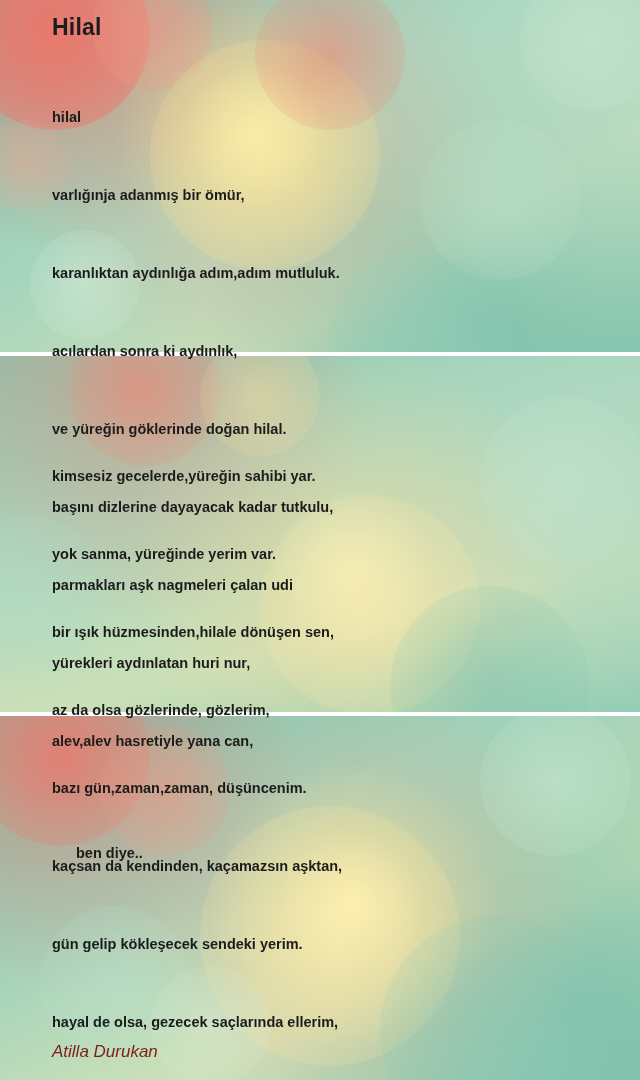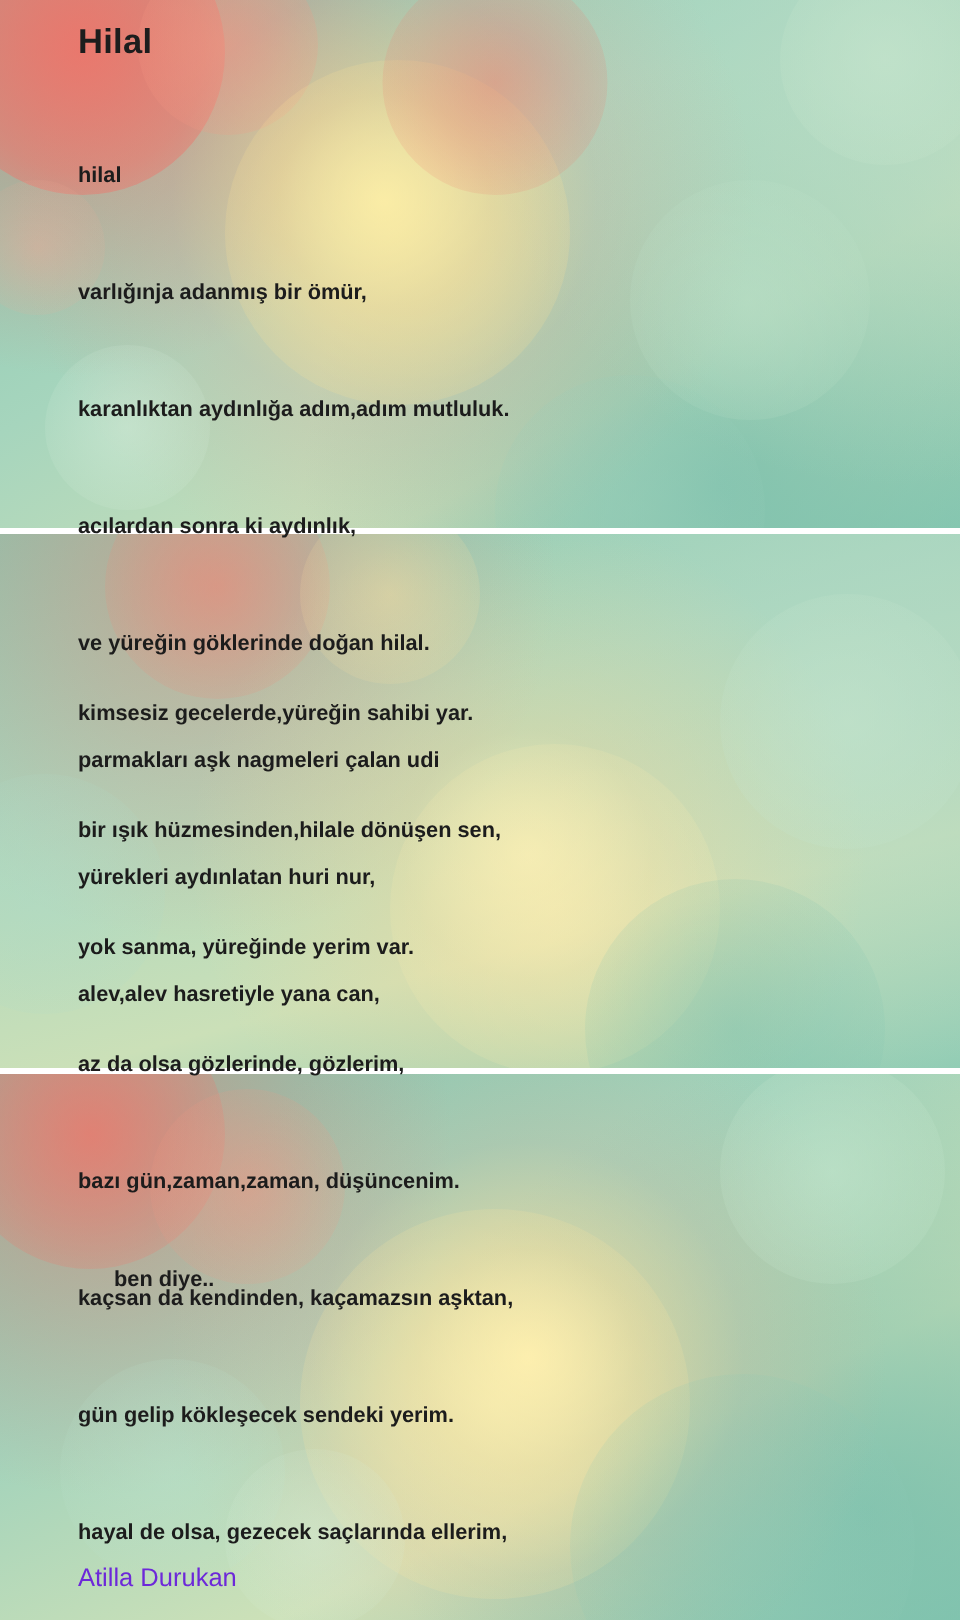--- a/index.html
+++ b/index.html
@@ -107,21 +107,22 @@
   }
   .stanza-1 { top: 52px; }
   .stanza-2 { top: 411px; }
   .stanza-3 { top: 788px; margin-left: 24px; }
 
   .author {
     position: absolute;
     left: 52px;
     top: 1042px;
     font-size: 17px;
-    color: #6d28d9;
+    font-style: italic;
+    color: #7f1d1d;
   }
   .line { display: block; }
 </style>
 </head>
 <body>
 
 <div class="page">
 
   <div class="panel panel-1">
     <div class="bg-base"></div>
@@ -162,29 +163,30 @@
 
   <div class="content">
     <div class="title">Hilal</div>
 
     <div class="stanza stanza-1">
       <span class="line">hilal</span>
       <span class="line">varlığınja adanmış bir ömür,</span>
       <span class="line">karanlıktan aydınlığa adım,adım mutluluk.</span>
       <span class="line">acılardan sonra ki aydınlık,</span>
       <span class="line">ve yüreğin göklerinde doğan hilal.</span>
+      <span class="line">başını dizlerine dayayacak kadar tutkulu,</span>
       <span class="line">parmakları aşk nagmeleri çalan udi</span>
       <span class="line">yürekleri aydınlatan huri nur,</span>
       <span class="line">alev,alev hasretiyle yana can,</span>
     </div>
 
     <div class="stanza stanza-2">
       <span class="line">kimsesiz gecelerde,yüreğin sahibi yar.</span>
+      <span class="line">yok sanma, yüreğinde yerim var.</span>
       <span class="line">bir ışık hüzmesinden,hilale dönüşen sen,</span>
-      <span class="line">yok sanma, yüreğinde yerim var.</span>
       <span class="line">az da olsa gözlerinde, gözlerim,</span>
       <span class="line">bazı gün,zaman,zaman, düşüncenim.</span>
       <span class="line">kaçsan da kendinden, kaçamazsın aşktan,</span>
       <span class="line">gün gelip kökleşecek sendeki yerim.</span>
       <span class="line">hayal de olsa, gezecek saçlarında ellerim,</span>
       
       
     </div>
 
     <div class="stanza stanza-3">

